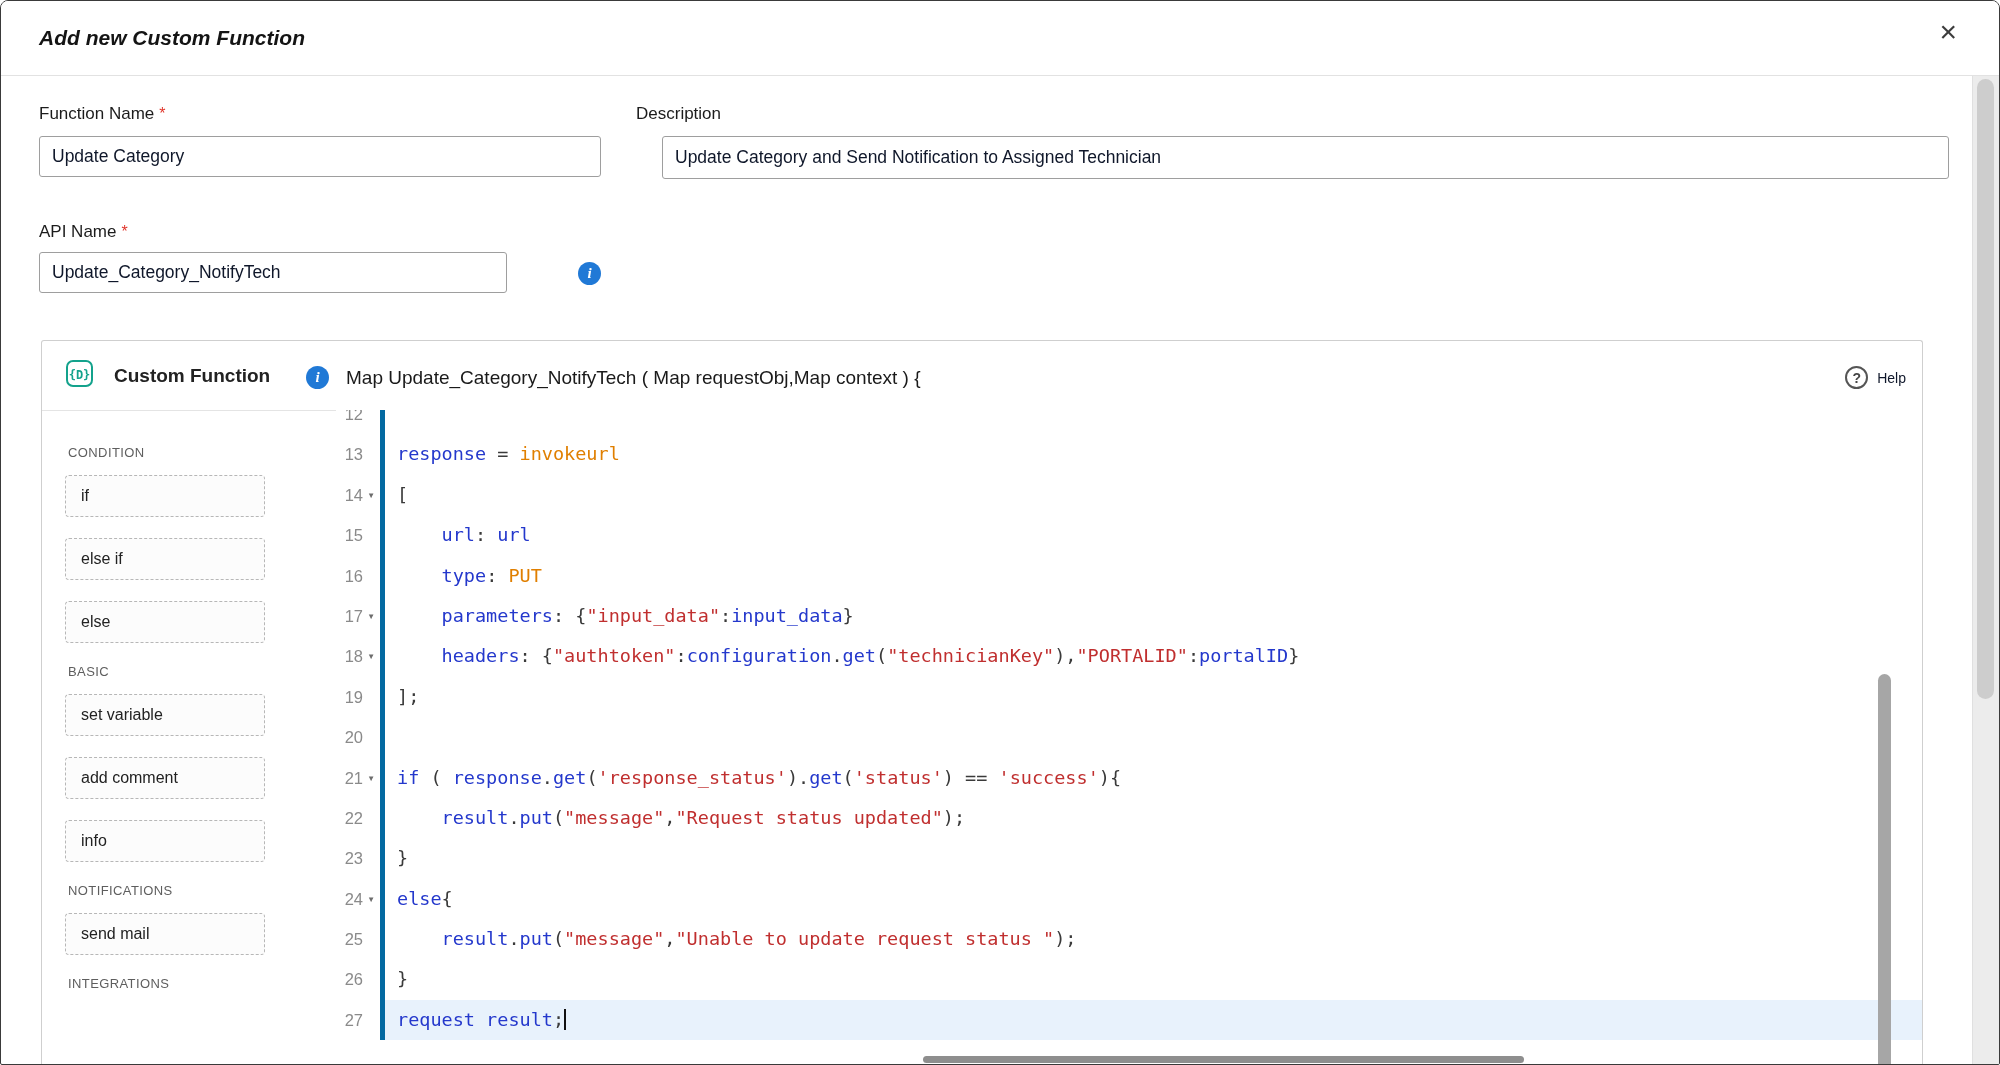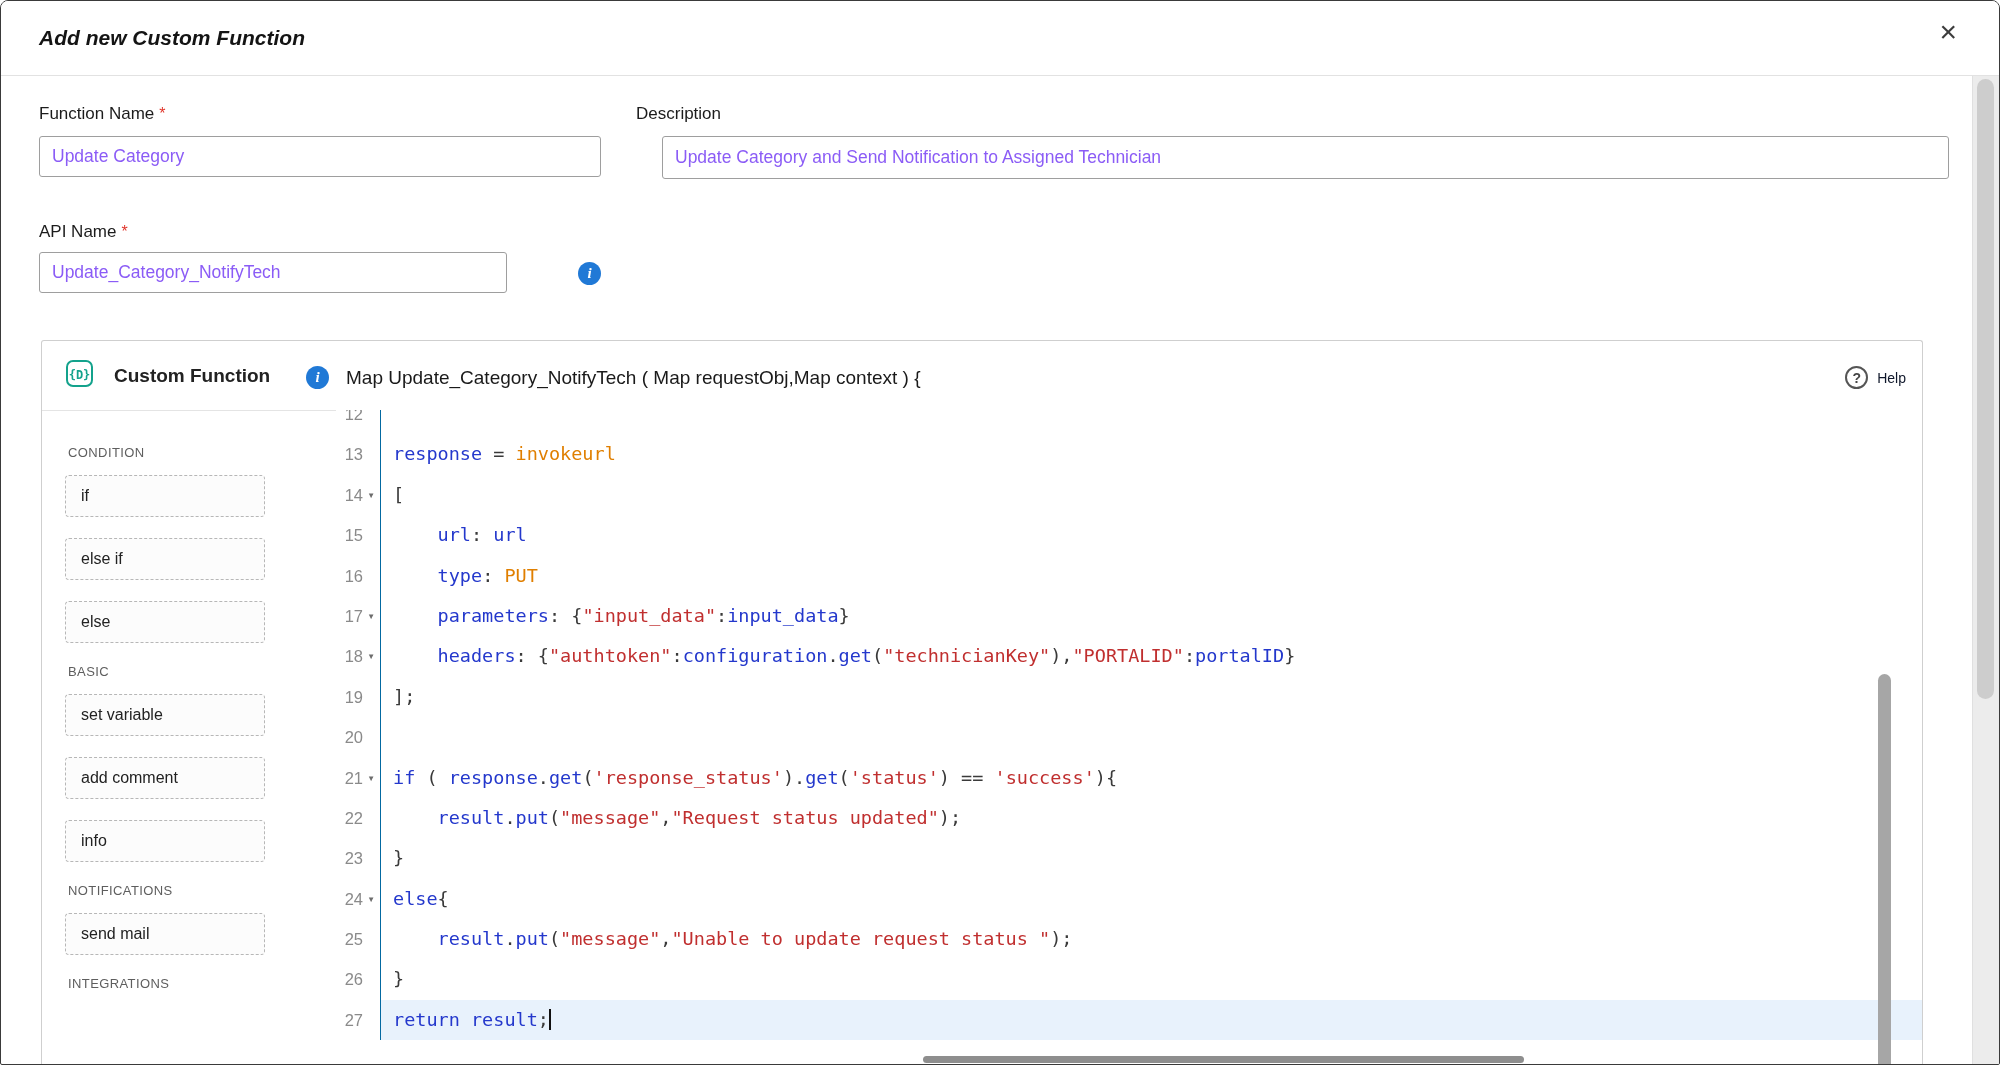--- a/index.html
+++ b/index.html
@@ -7,21 +7,21 @@
   .dialog{position:absolute;inset:0;border:1px solid #3a3a3a;border-radius:8px 8px 2px 2px;box-sizing:border-box;background:#fff;overflow:hidden;}
 
   
   .dlg-header{position:absolute;top:0;left:0;right:0;height:74px;border-bottom:1px solid #e2e2e2;background:#fff;}
   .dlg-title{position:absolute;left:38px;top:25px;font-size:21px;font-weight:700;color:#141414;font-style:italic;}
   .close-btn{position:absolute;right:42px;top:16px;font-size:30px;line-height:1;color:#3d3d3d;cursor:pointer;font-weight:400;}
 
   
   .field-label{position:absolute;font-size:17px;color:#1c1c1c;}
   .req{color:#e0352b;margin-left:5px;font-size:16px;}
-  input.txt{position:absolute;height:41px;border:1px solid #9e9e9e;border-radius:3px;font-size:17.5px;color:#8b5cf6;padding:0 12px;box-sizing:border-box;font-family:"Liberation Sans",sans-serif;background:#fff;outline:none;}
+  input.txt{position:absolute;height:41px;border:1px solid #9e9e9e;border-radius:3px;font-size:17.5px;color:#0f172a;padding:0 12px;box-sizing:border-box;font-family:"Liberation Sans",sans-serif;background:#fff;outline:none;}
   #lbl-fn{left:38px;top:103px;}
   #in-fn{left:38px;top:135px;width:562px;}
   #lbl-desc{left:635px;top:103px;}
   #in-desc{left:661px;top:135px;width:1287px;height:43px;}
   #lbl-api{left:38px;top:221px;}
   #in-api{left:38px;top:251px;width:468px;}
   .info-badge{position:absolute;width:23px;height:23px;border-radius:50%;background:#2079d6;color:#fff;text-align:center;line-height:23px;font-size:15px;font-weight:700;font-family:"Liberation Serif",serif;font-style:italic;}
   #api-info{left:577px;top:261px;}
 
   
@@ -40,21 +40,21 @@
   
   .sidebar{width:294px;flex:none;box-sizing:border-box;padding:35px 0 0 23px;overflow:hidden;}
   .section{margin-bottom:20px;}
   .section-label{font-size:13px;color:#5e5e5e;letter-spacing:0.4px;margin:0 0 15px 3px;}
   .snippet-btn{display:block;width:200px;height:42px;line-height:40px;padding:0 0 0 15px;box-sizing:border-box;margin:0 0 21px 0;background:#fcfcfc;border:1px dashed #b7b7b7;border-radius:4px;font-size:16px;color:#222;text-align:left;cursor:pointer;font-family:"Liberation Sans",sans-serif;}
 
   
   .code-region{flex:1;position:relative;overflow:hidden;background:#fff;}
   .code-lines{margin-top:-16px;}
   .code-row{display:flex;height:40.4px;line-height:40.4px;font-family:"DejaVu Sans Mono",monospace;font-size:18.5px;}
-  .gutter{flex:none;width:44px;display:flex;border-right:1px solid #0369a1;}
+  .gutter{flex:none;width:44px;display:flex;border-right:5px solid #0369a1;}
   .ln{flex:none;width:27px;text-align:right;font-size:16.5px;color:#8a8a8a;font-family:"Liberation Sans",sans-serif;}
   .fold{flex:none;width:16px;text-align:center;font-size:12px;color:#6d6d6d;cursor:pointer;}
   .code-text{flex:1;padding-left:12px;white-space:pre;color:#333;}
   .row-active .code-text{background:#e8f2fc;}
   .tv{color:#2438cc;}
   .tk{color:#e07f00;}
   .ts{color:#c02f2f;}
   .tp{color:#3a3a3a;}
   .cursor{display:inline-block;width:2px;height:21px;background:#111;vertical-align:-4px;}
 
@@ -228,21 +228,21 @@
                 <span class="ln">26</span>
                 <span class="fold"></span>
               </span>
               <span class="code-text"><span class="tp">}</span></span>
             </div>
             <div class="code-row row-active">
               <span class="gutter">
                 <span class="ln">27</span>
                 <span class="fold"></span>
               </span>
-              <span class="code-text"><span class="tv">return</span><span class="tp"> </span><span class="tv">result</span><span class="tp">;</span><span class="cursor"></span></span>
+              <span class="code-text"><span class="tv">request</span><span class="tp"> </span><span class="tv">result</span><span class="tp">;</span><span class="cursor"></span></span>
             </div>
           </div>
         <div class="v-scroll-thumb"></div>
         <div class="h-scroll-thumb"></div>
       </div>
     </div>
   </div>
 
   <div class="dlg-scroll">
     <div class="dlg-scroll-thumb"></div>

